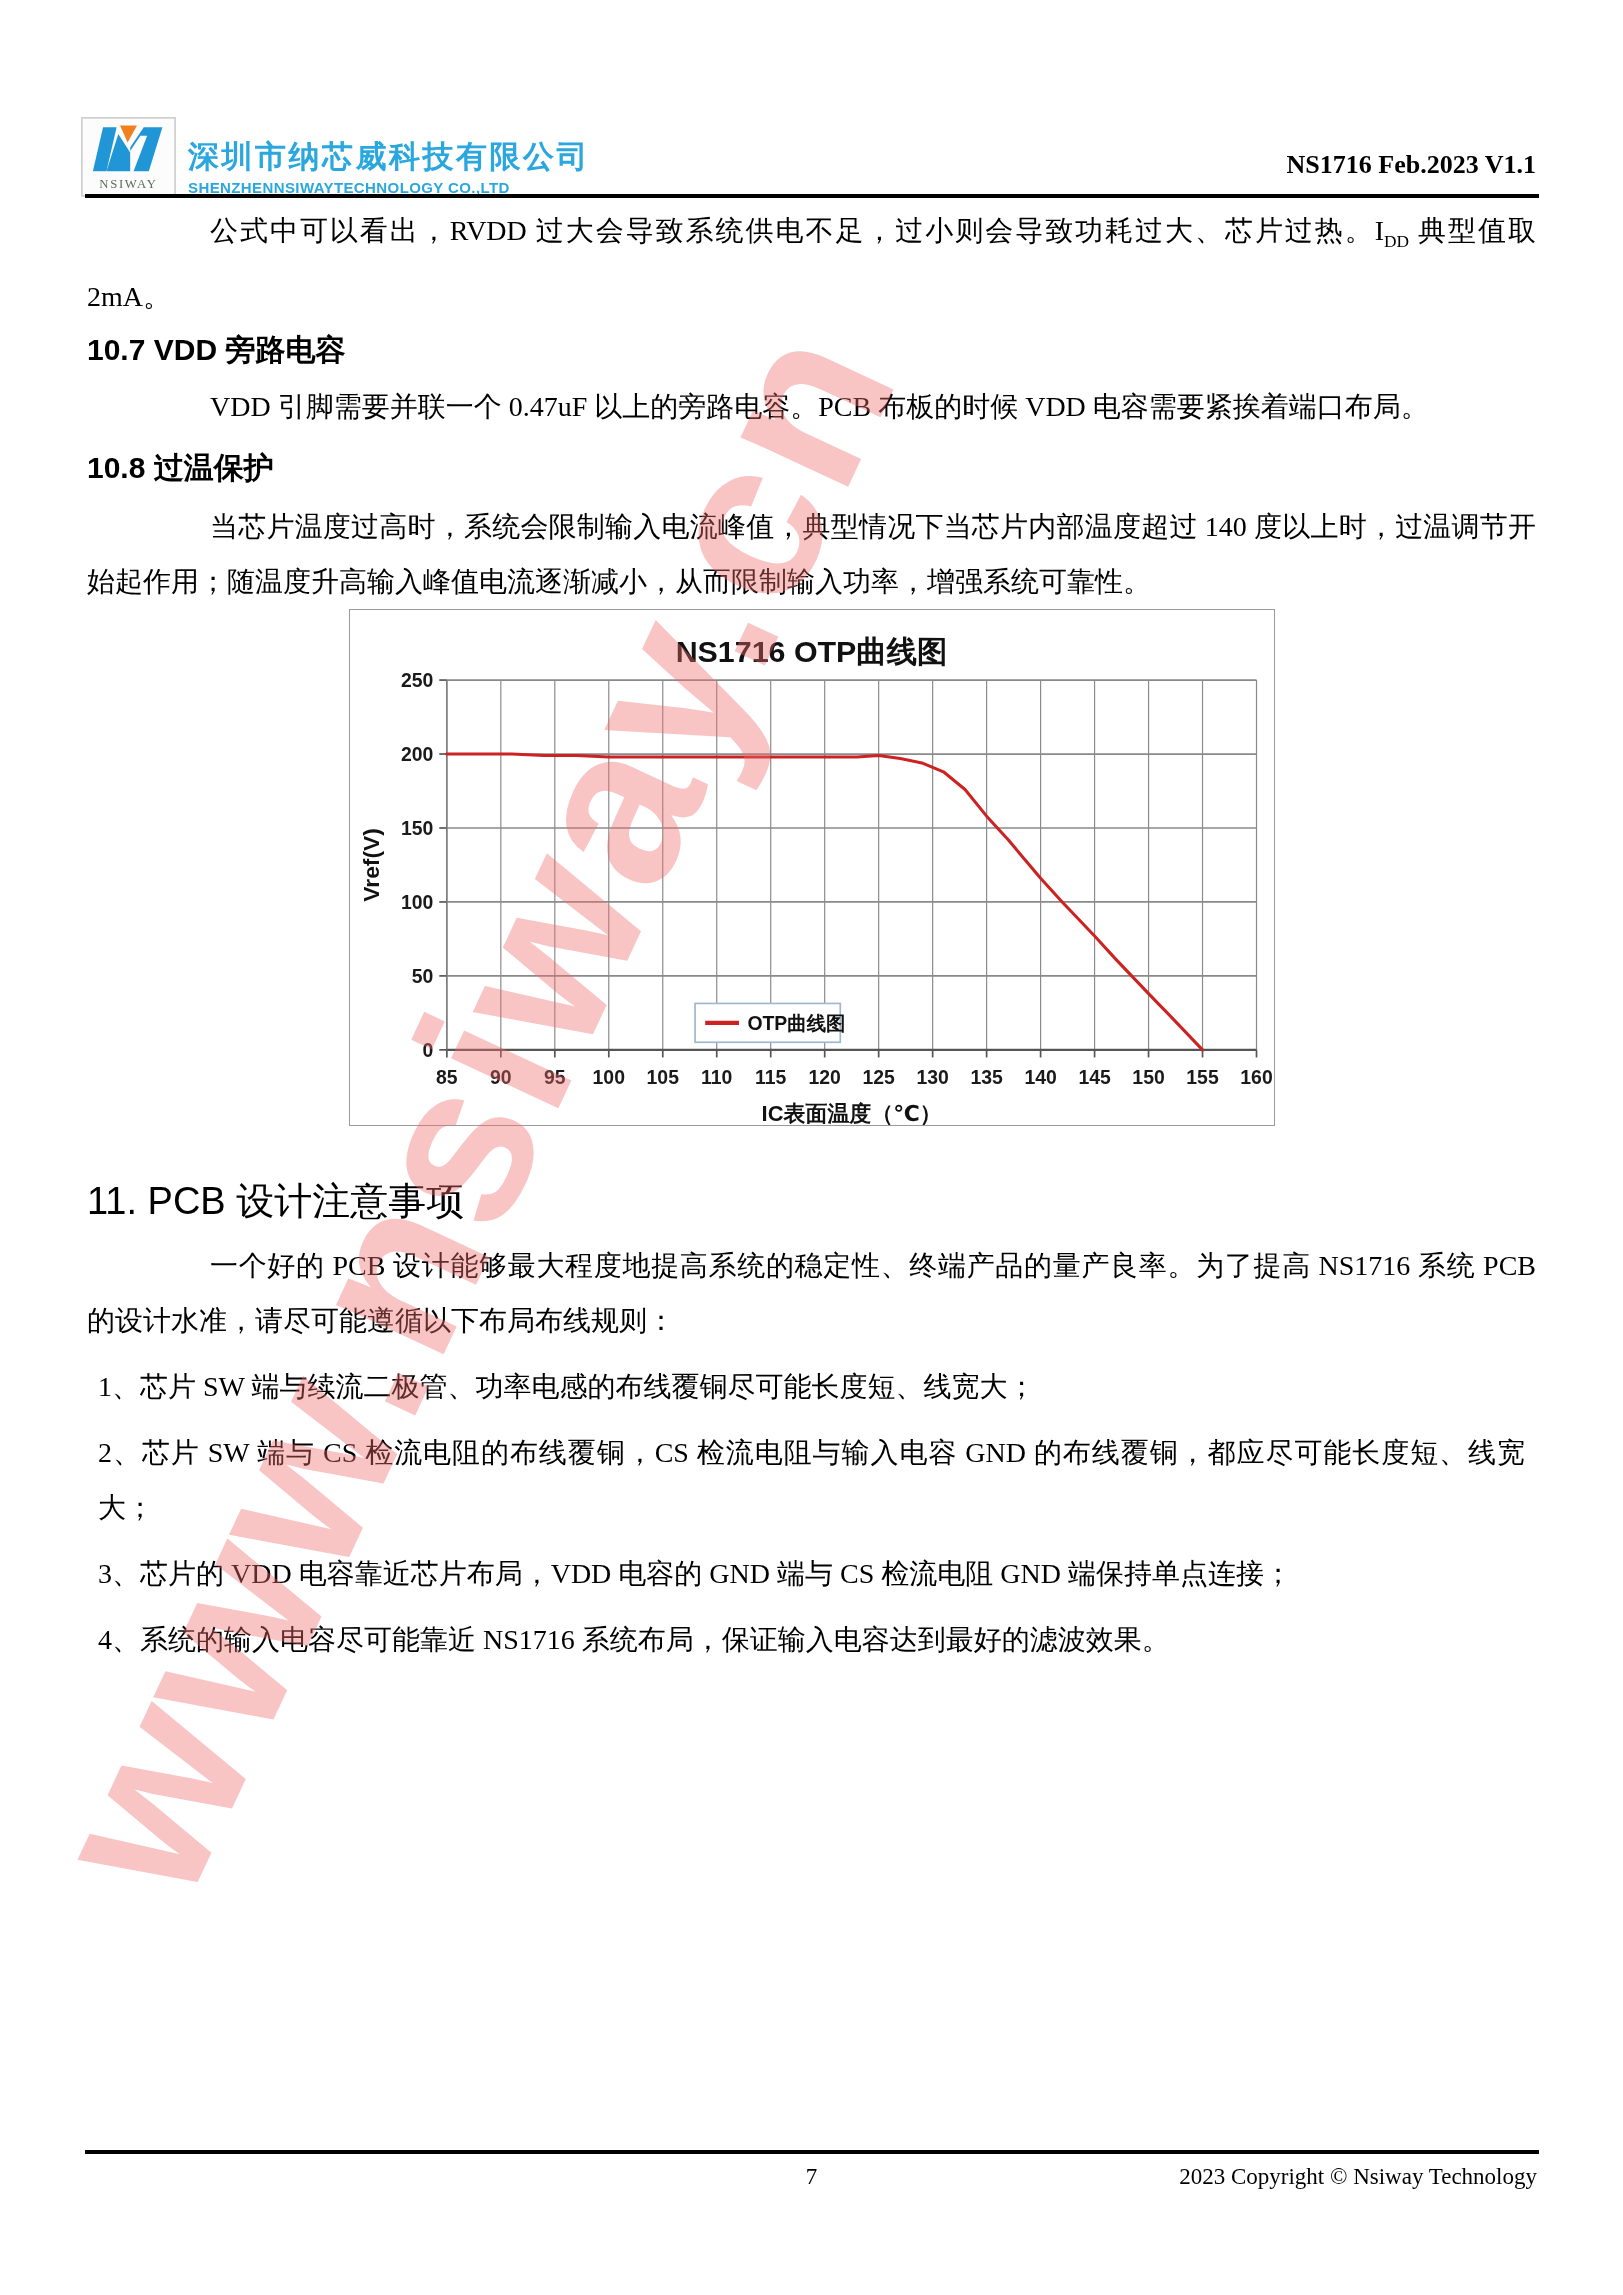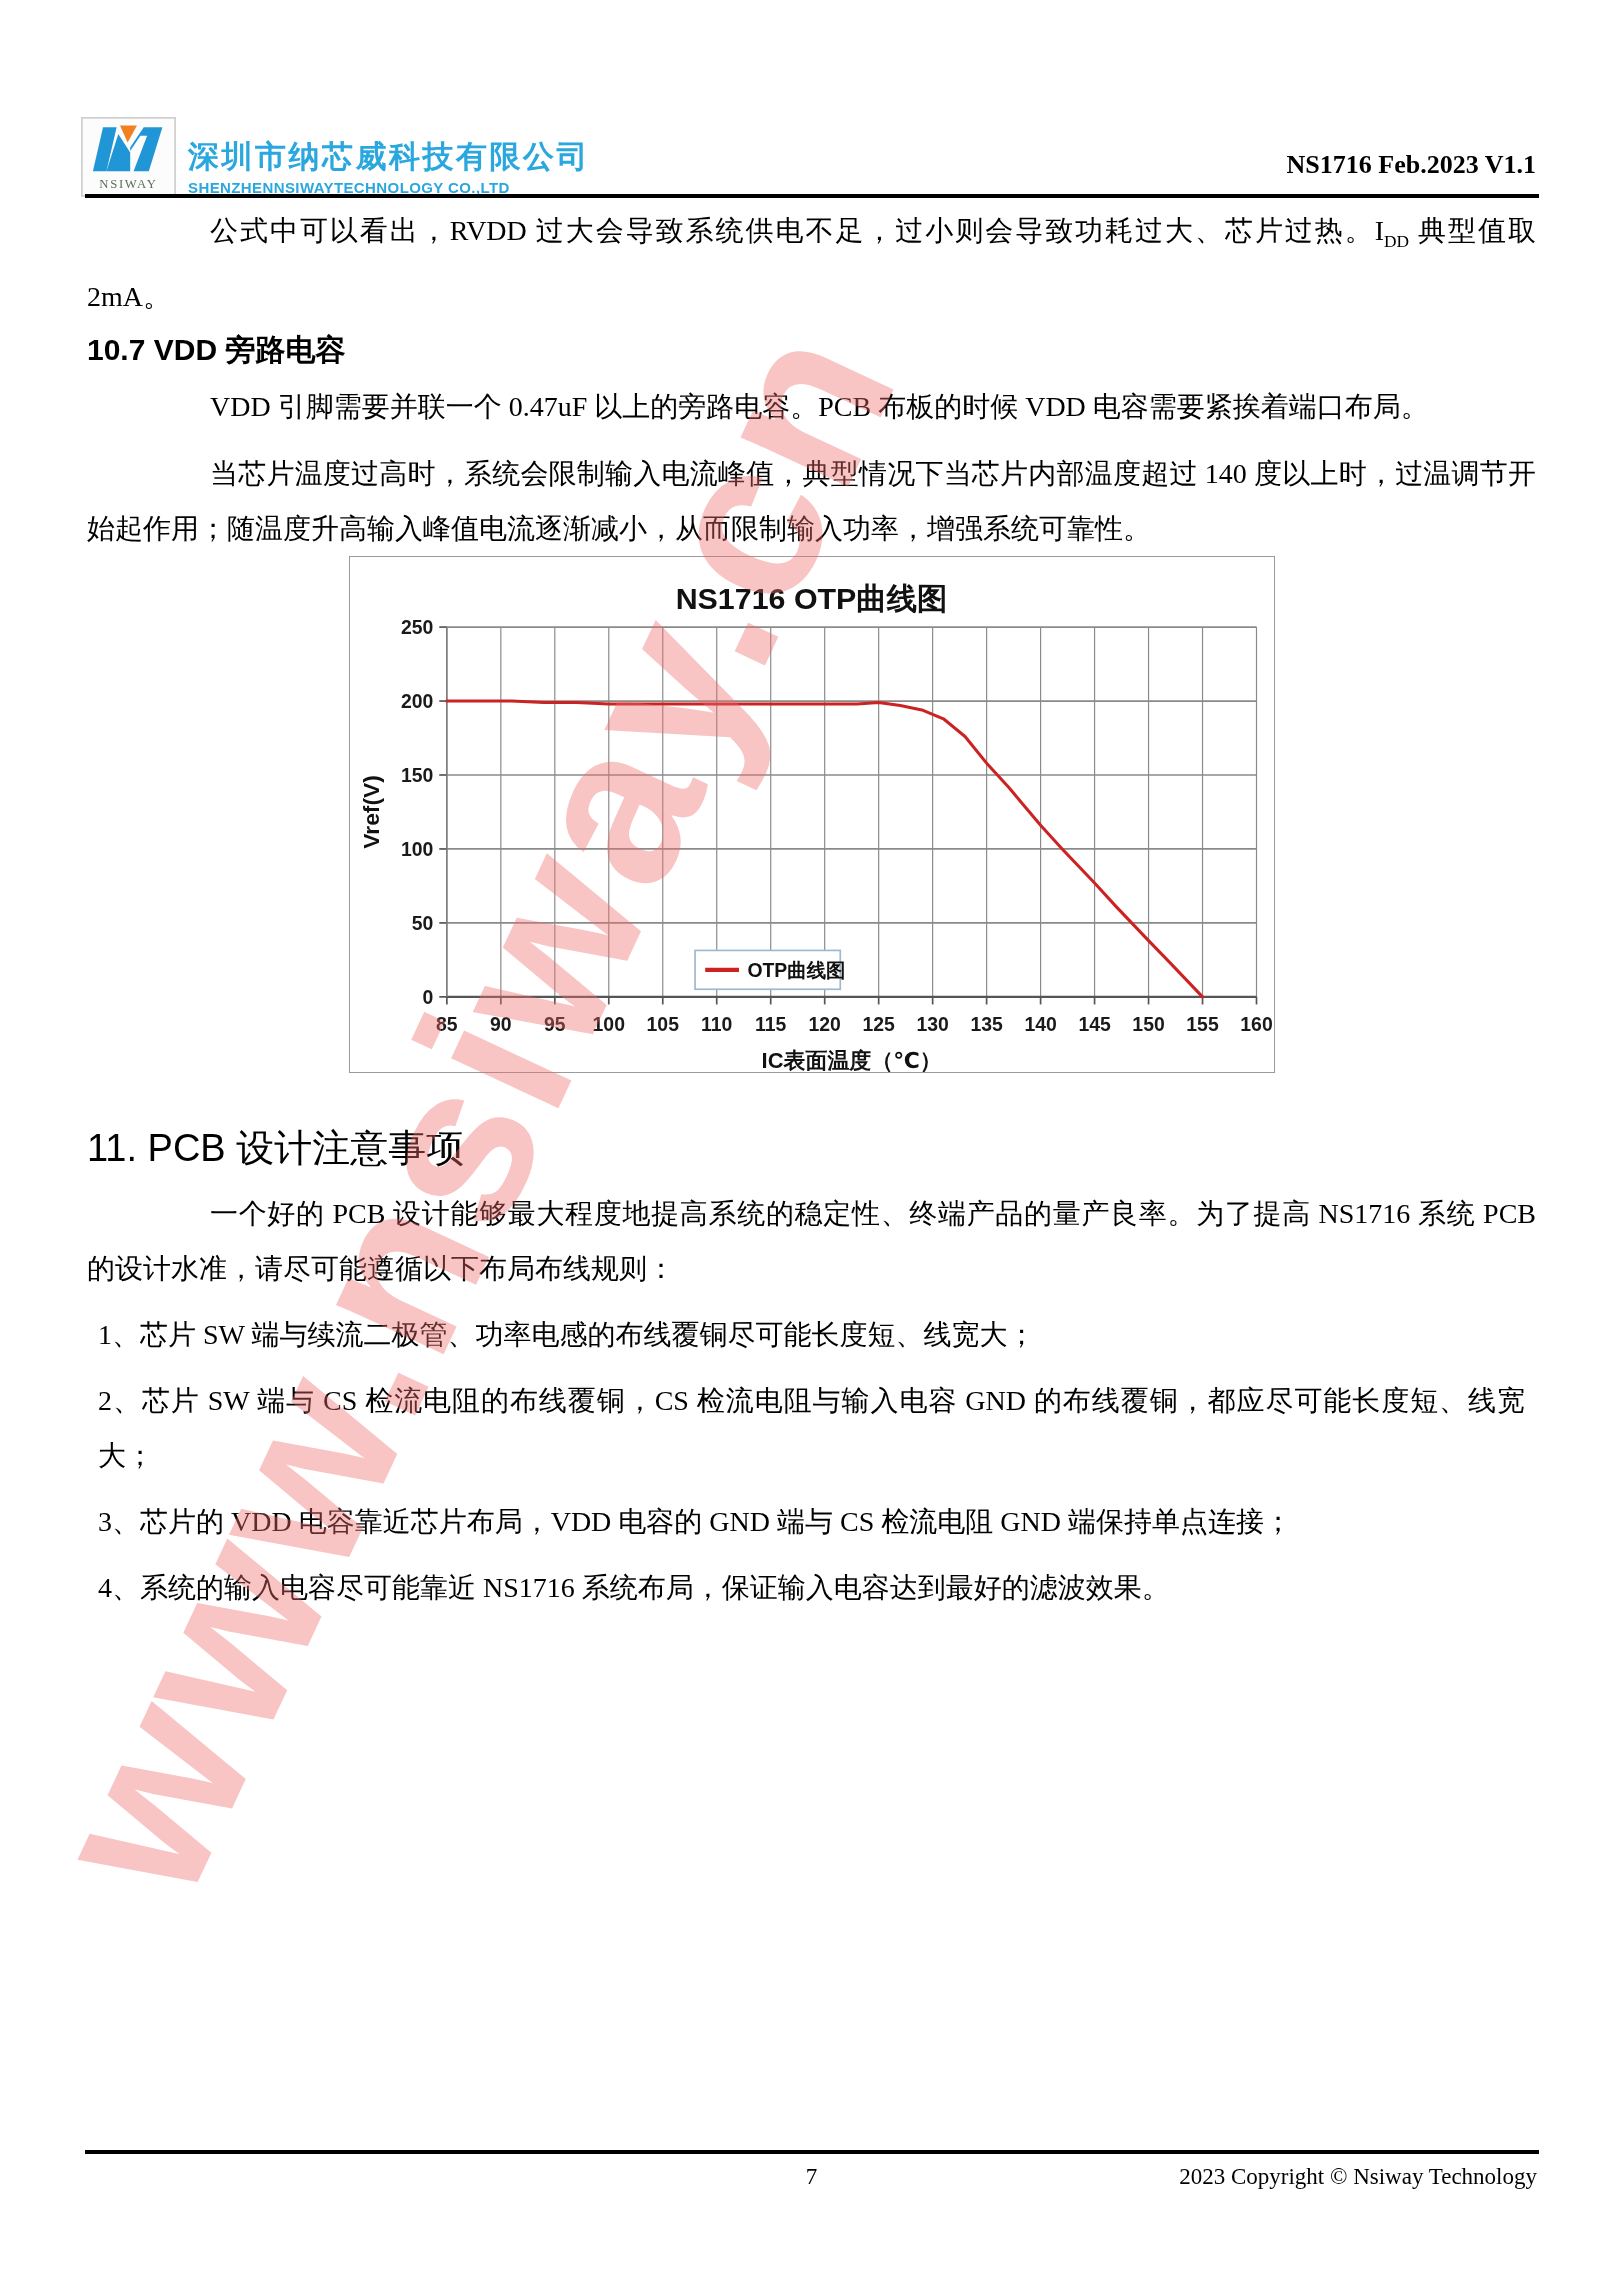--- a/index.html
+++ b/index.html
@@ -73,20 +73,21 @@
     <div class="header-rule"></div>
   </div>
 
   <div class="content">
 
     <p class="para indent"><span>公式中可以看出，RVDD 过大会导致系统供电不足，过小则会导致功耗过大、芯片过热。I</span><sub class="idd">DD</sub><span> 典型值取 2mA。</span></p>
 
     <h2 class="sec">10.7 VDD 旁路电容</h2>
     <p class="para indent mt12">VDD 引脚需要并联一个 0.47uF 以上的旁路电容。PCB 布板的时候 VDD 电容需要紧挨着端口布局。</p>
 
+    <h2 class="sec mt16">10.8 过温保护</h2>
     <p class="para indent mt14">当芯片温度过高时，系统会限制输入电流峰值，典型情况下当芯片内部温度超过 140 度以上时，过温调节开始起作用；随温度升高输入峰值电流逐渐减小，从而限制输入功率，增强系统可靠性。</p>
 
     <div class="chart-box">
       <svg id="otp-chart" viewBox="0 0 1093 610">
           <line x1="114" y1="83" x2="114" y2="521" stroke="#8a8a8a" stroke-width="1.4"></line>
           <line x1="177.93333333333334" y1="83" x2="177.93333333333334" y2="521" stroke="#8a8a8a" stroke-width="1.4"></line>
           <line x1="241.86666666666667" y1="83" x2="241.86666666666667" y2="521" stroke="#8a8a8a" stroke-width="1.4"></line>
           <line x1="305.8" y1="83" x2="305.8" y2="521" stroke="#8a8a8a" stroke-width="1.4"></line>
           <line x1="369.73333333333335" y1="83" x2="369.73333333333335" y2="521" stroke="#8a8a8a" stroke-width="1.4"></line>
           <line x1="433.66666666666663" y1="83" x2="433.66666666666663" y2="521" stroke="#8a8a8a" stroke-width="1.4"></line>

